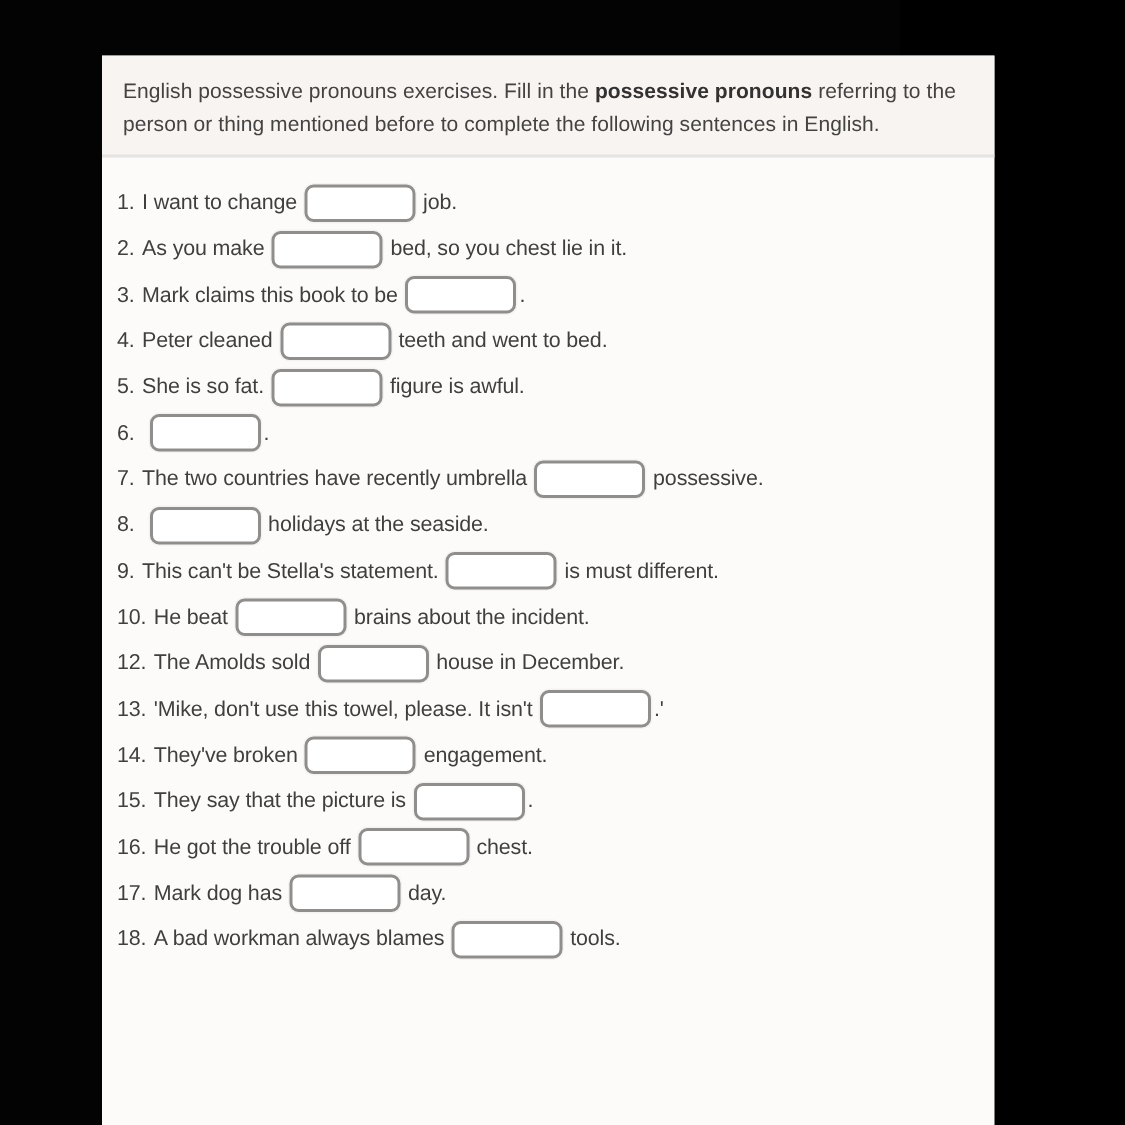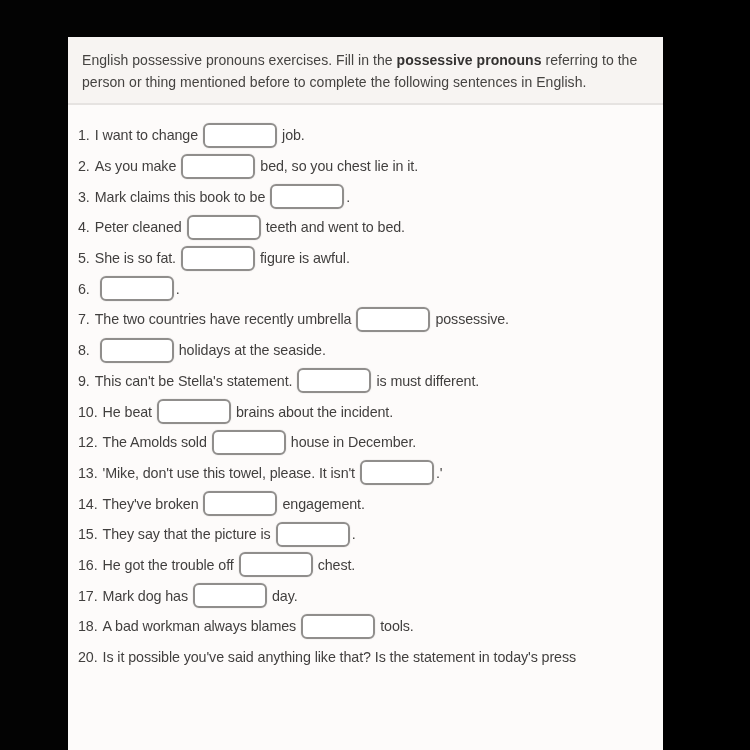--- a/index.html
+++ b/index.html
@@ -176,20 +176,15 @@
     <span class="before">Mark dog has</span>
     <input class="blank" type="text" style="">
     <span class="after">day.</span>
   </div>
         <div class="row">
     <span class="num">18.</span>
     <span class="before">A bad workman always blames</span>
     <input class="blank" type="text" style="">
     <span class="after">tools.</span>
   </div>
-        <div class="row">
-    <span class="num">20.</span>
-    <span class="before">Is it possible you've said anything like that? Is the statement in today's press</span>
-
-  </div>
       </div>
   </div>
 </div>
 
 </body></html>

